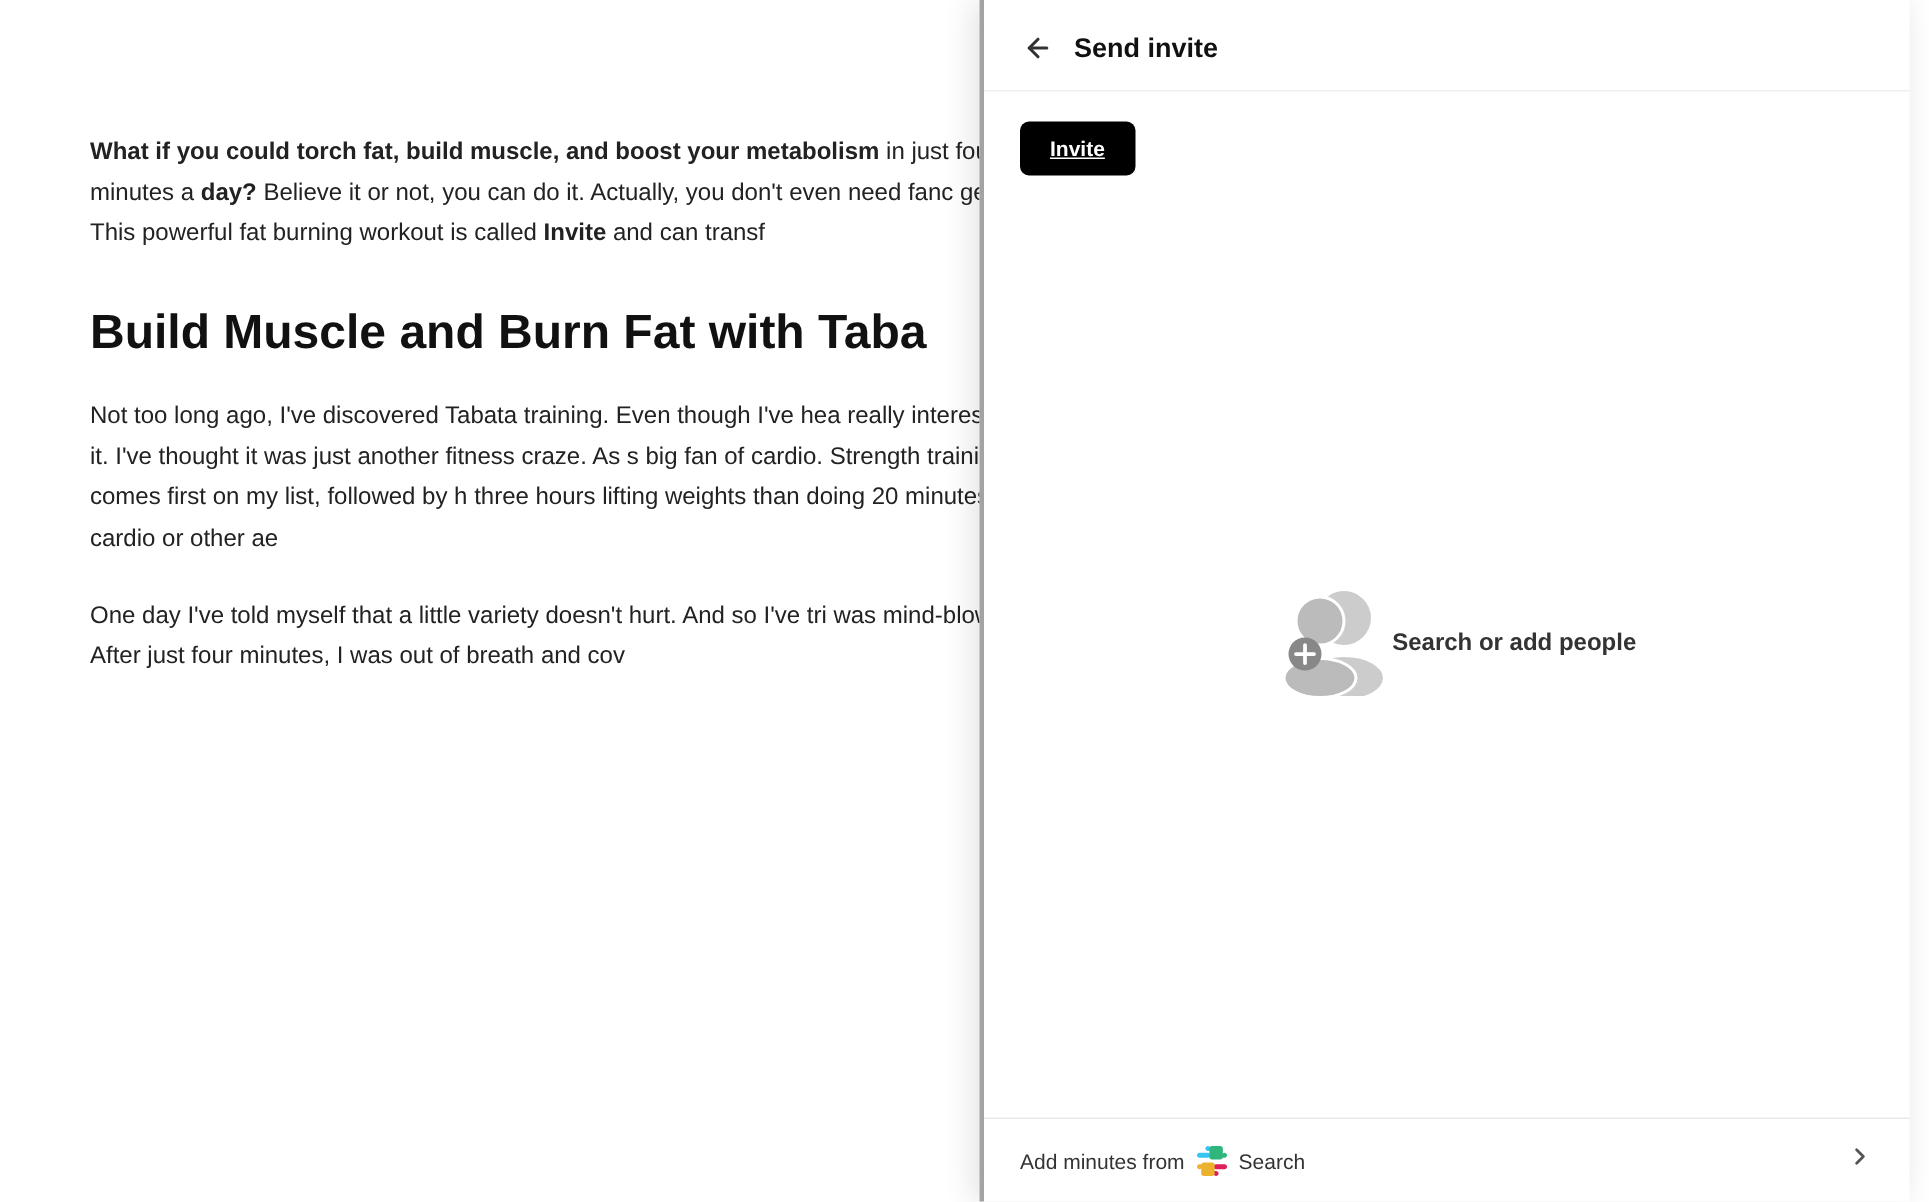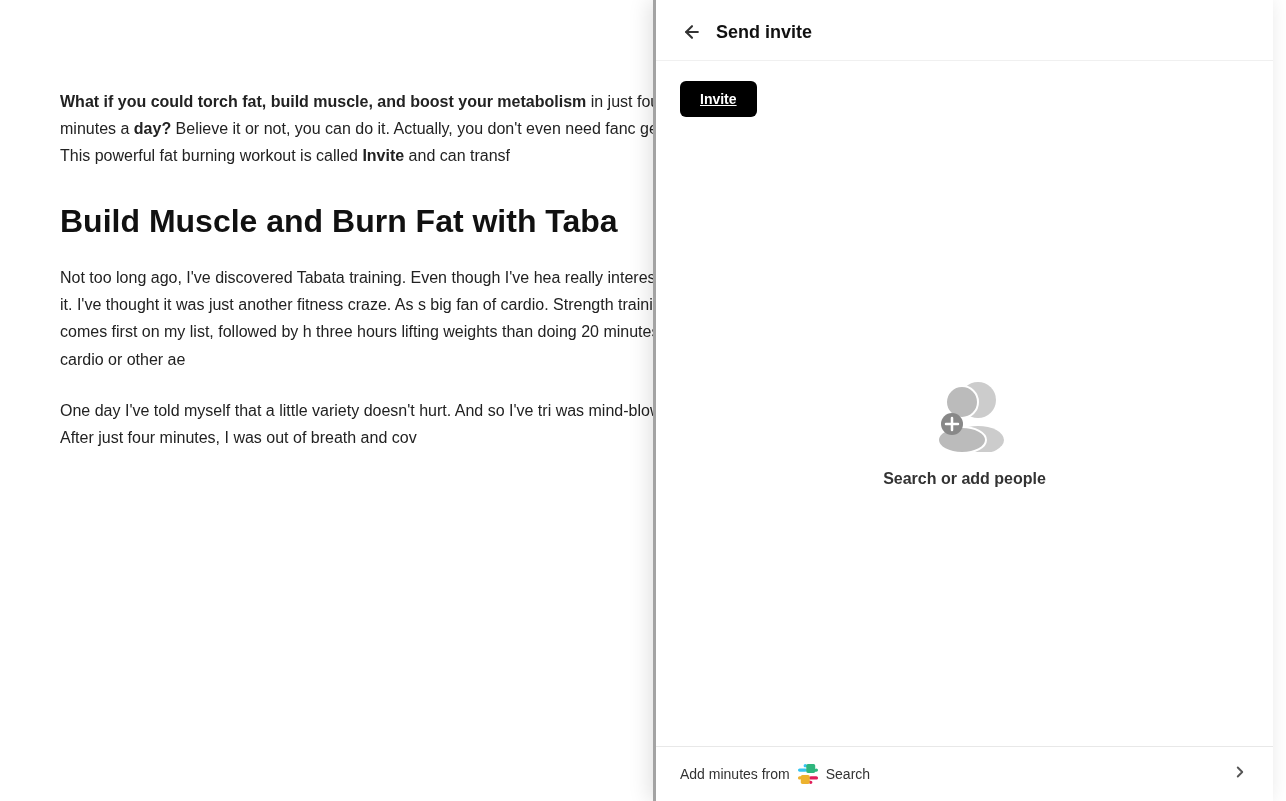--- a/index.html
+++ b/index.html
@@ -162,21 +162,21 @@
       font-size: 14px;
       font-weight: 600;
       cursor: pointer;
       white-space: nowrap;
       text-decoration: underline;
     }
 
     .empty-state {
       flex: 1;
       display: flex;
-      flex-direction: column;
+      flex-direction: row;
       align-items: center;
       justify-content: center;
       text-align: center;
       padding: 40px 20px;
     }
 
     .empty-state-title {
       font-size: 16px;
       font-weight: 600;
       color: #333;

